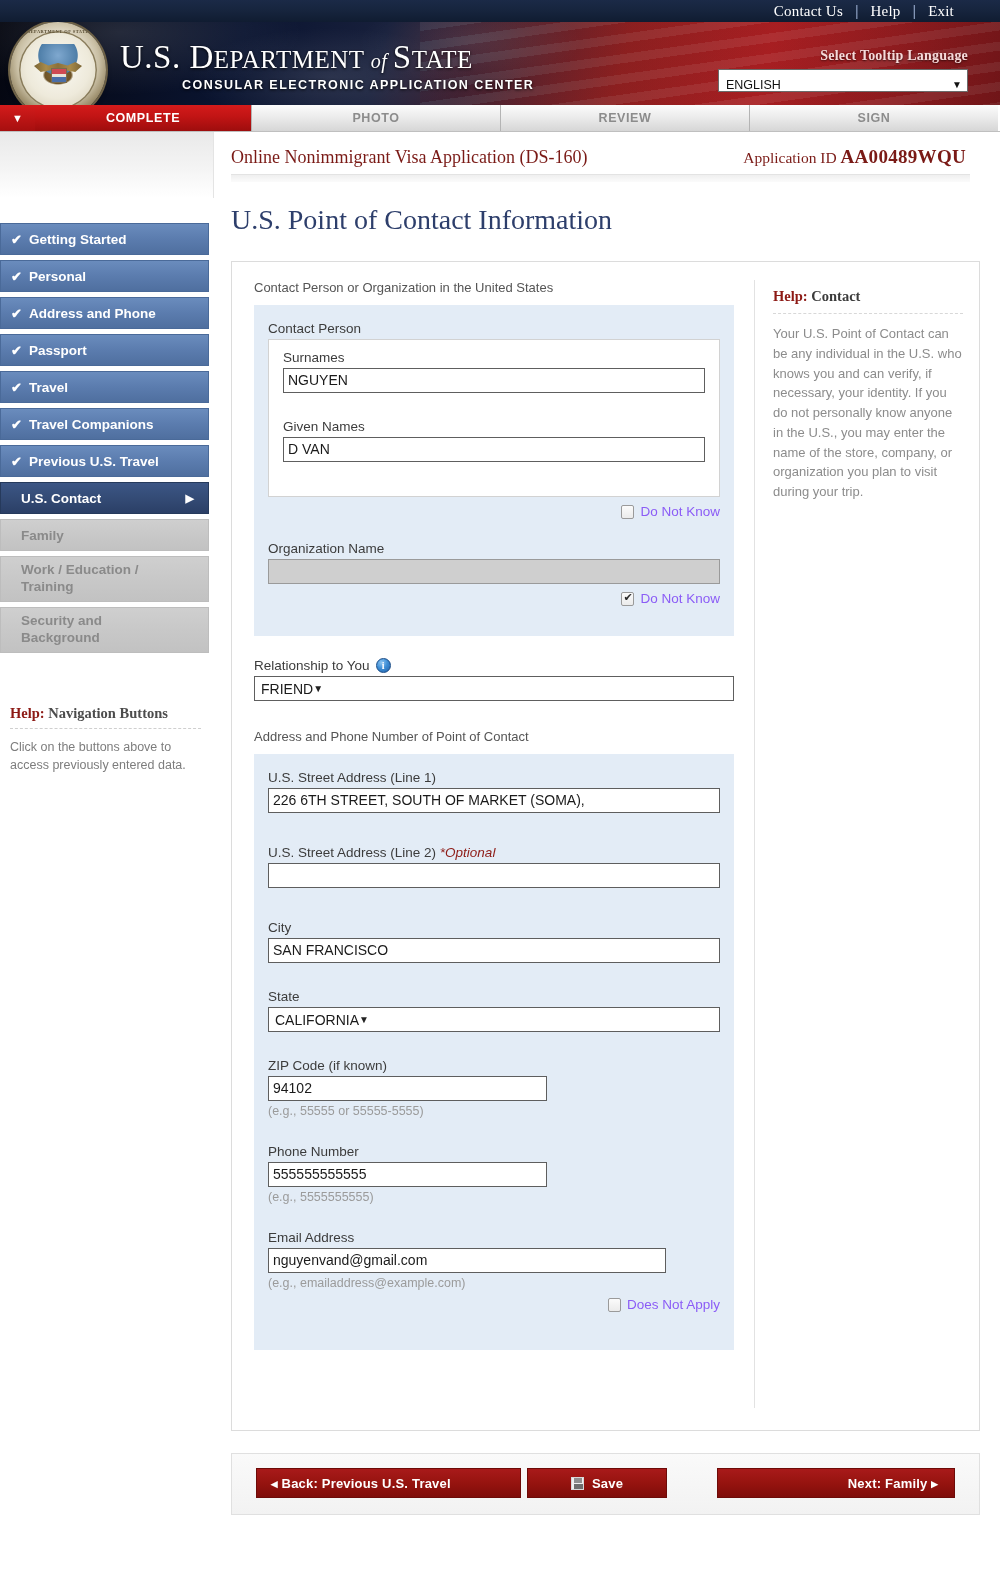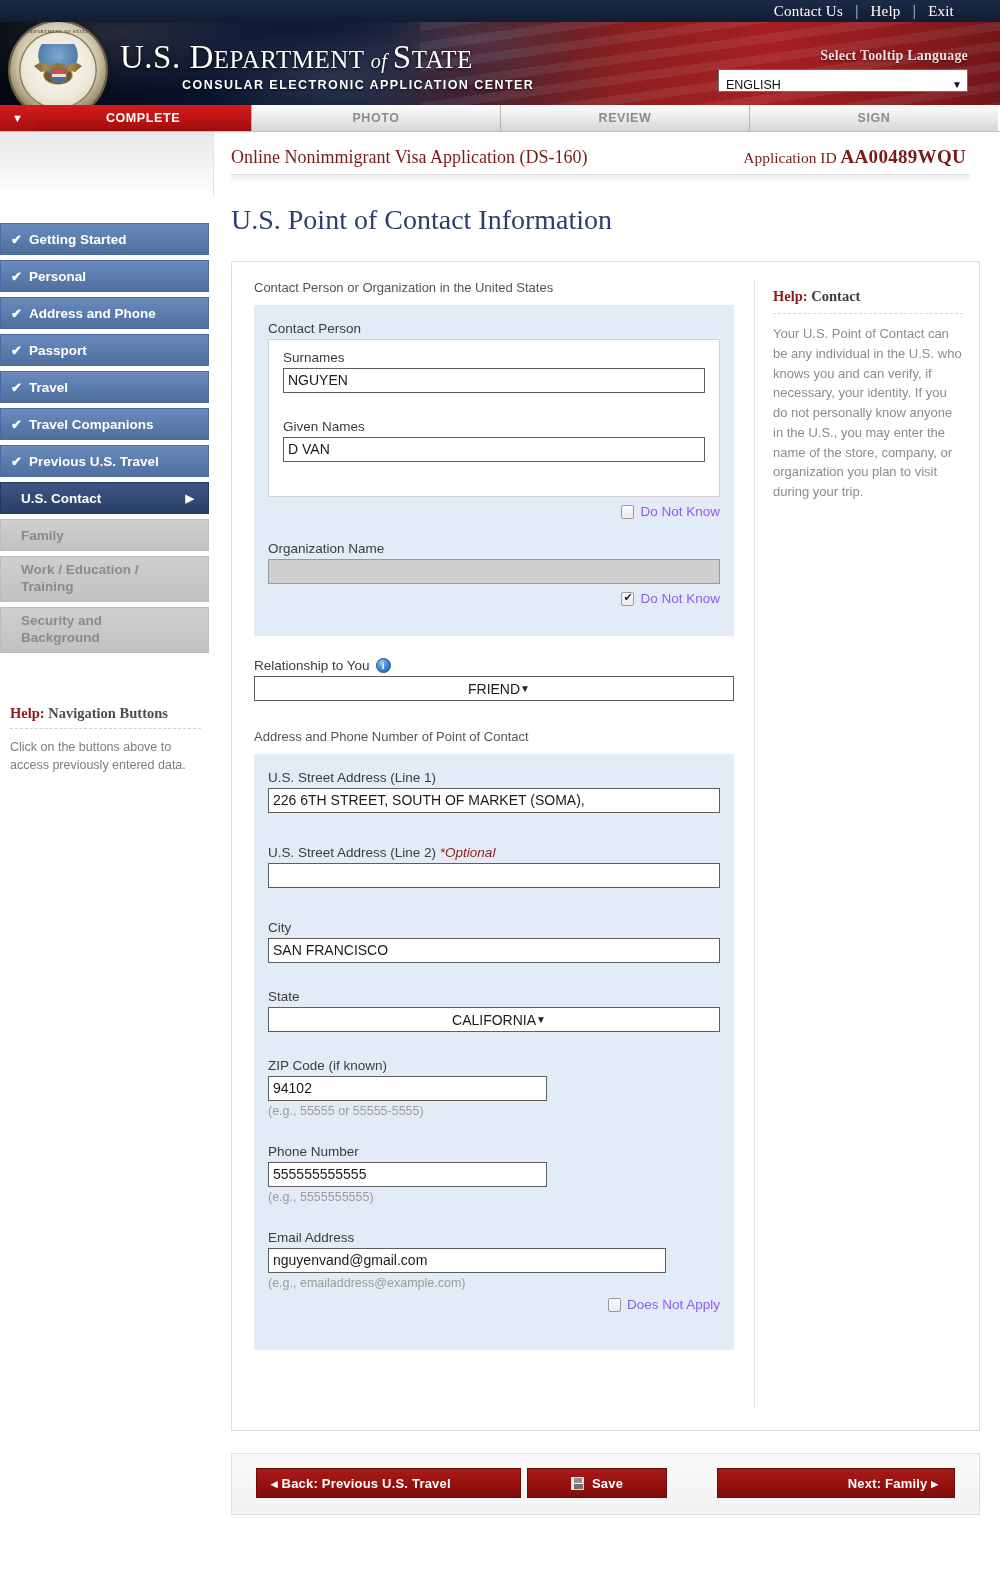--- a/index.html
+++ b/index.html
@@ -265,22 +265,22 @@
     border:1px solid #5e5e5e; background:#fff;
     font-size:14px; color:#1a1a1a;
     font-family:"Liberation Sans", sans-serif;
     padding:0 4px; line-height:23px;
     overflow:hidden; white-space:nowrap;
   }
   .inp.disabled { background:#cfcfcf; border-color:#9a9a9a; }
   .sel {
     width:100%; height:25px;
     border:1px solid #5e5e5e; background:#fff;
-    font-size:14px; color:#1a1a1a; padding:0 5px 0 15px;
-    display:flex; align-items:center; justify-content:center;
+    font-size:14px; color:#1a1a1a; padding:0 5px 0 6px;
+    display:flex; align-items:center; justify-content:flex-start;
   }
   .sel .arw { font-size:10px; color:#222; }
   .hint { font-size:12.5px; color:#9b9b9b; margin-top:3px; }
   .ckrow { display:flex; align-items:center; justify-content:flex-end; gap:6px; margin-top:7px; }
   .ckrow .lbl { font-size:13.5px; color:#8b5cf6; }
   .ckbox {
     width:13px; height:14px; border:1px solid #9a9a9a;
     background:linear-gradient(to bottom,#fbfbfb,#ebebeb);
     border-radius:2px; position:relative; flex:0 0 13px;
   }

